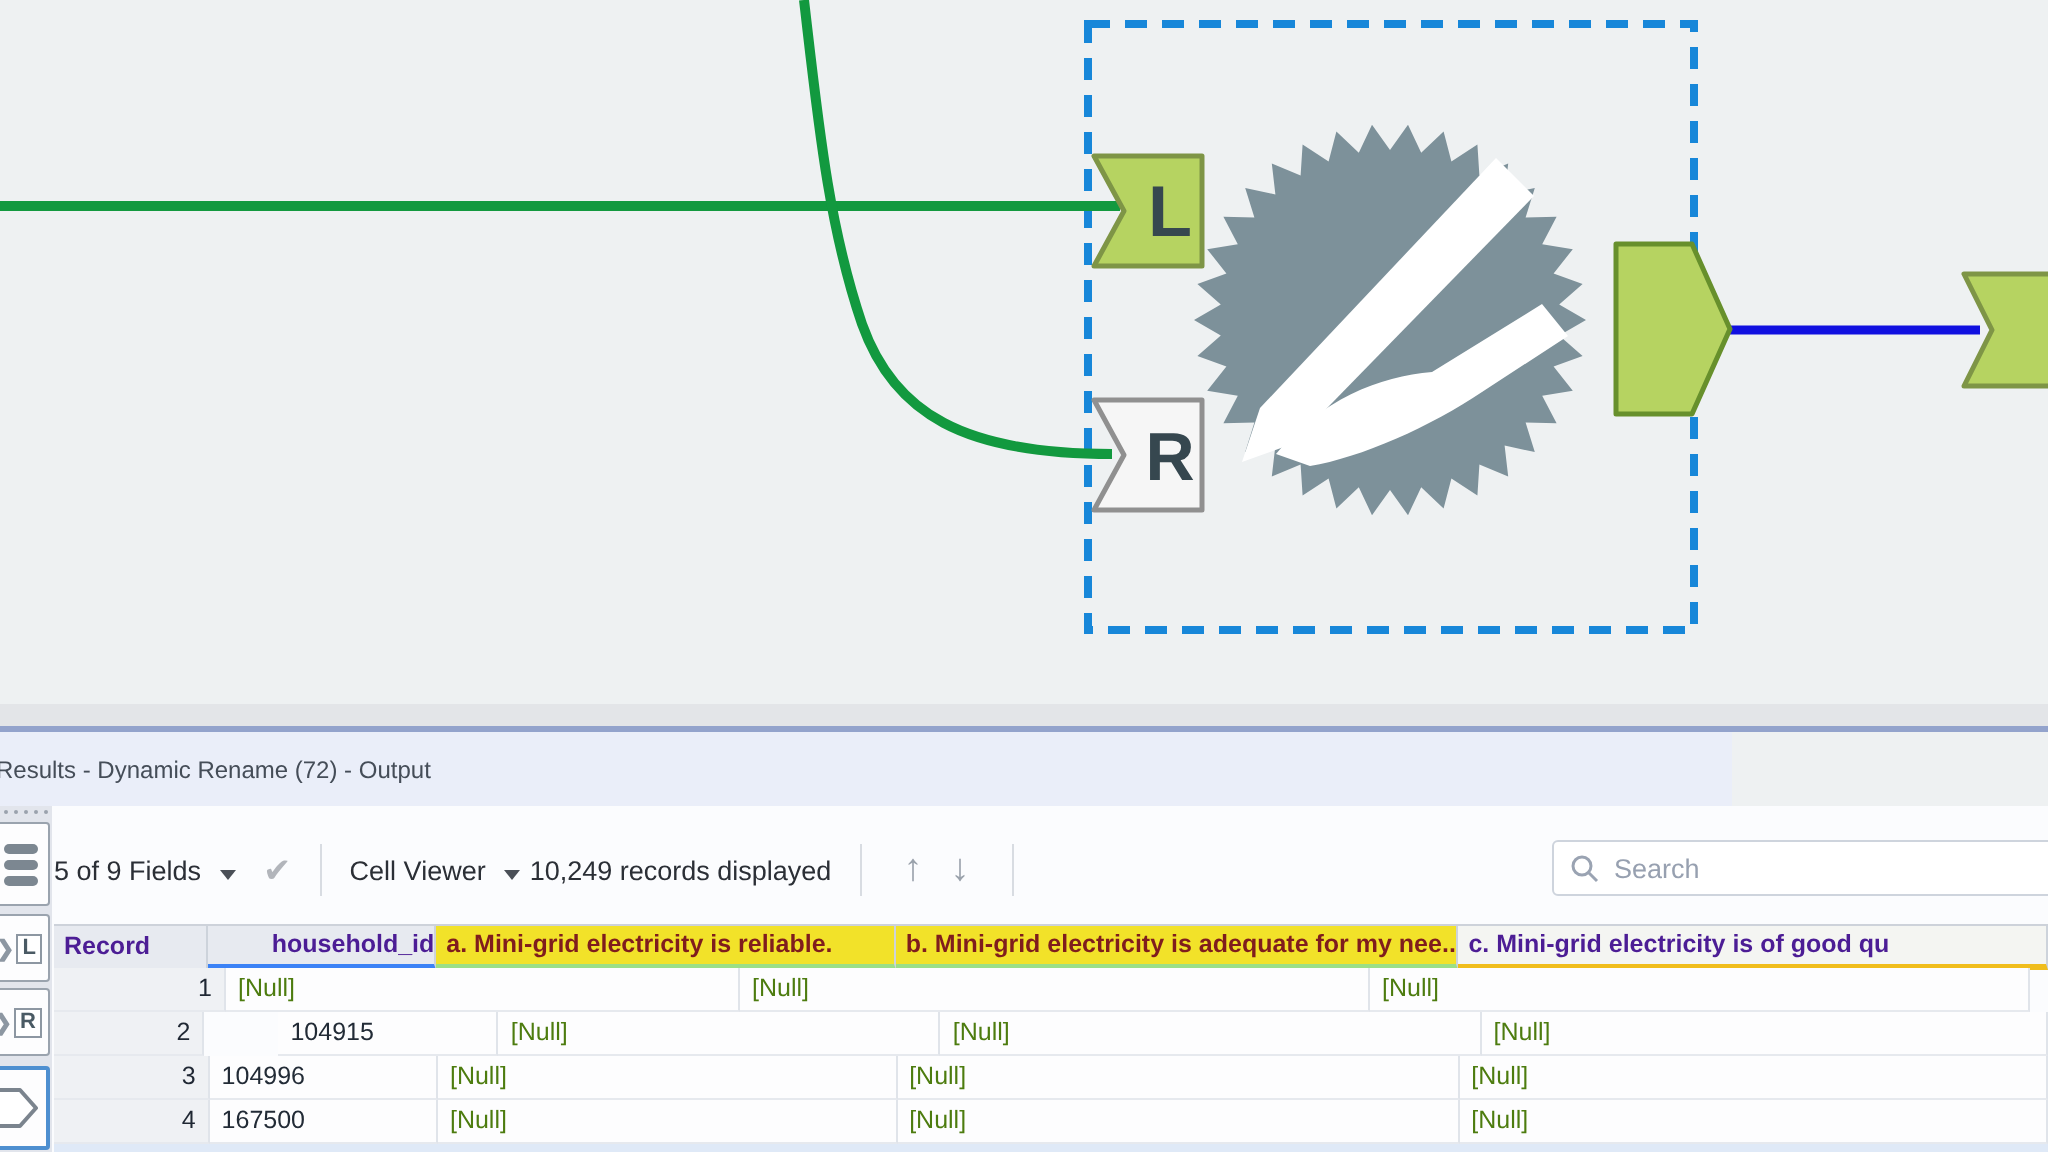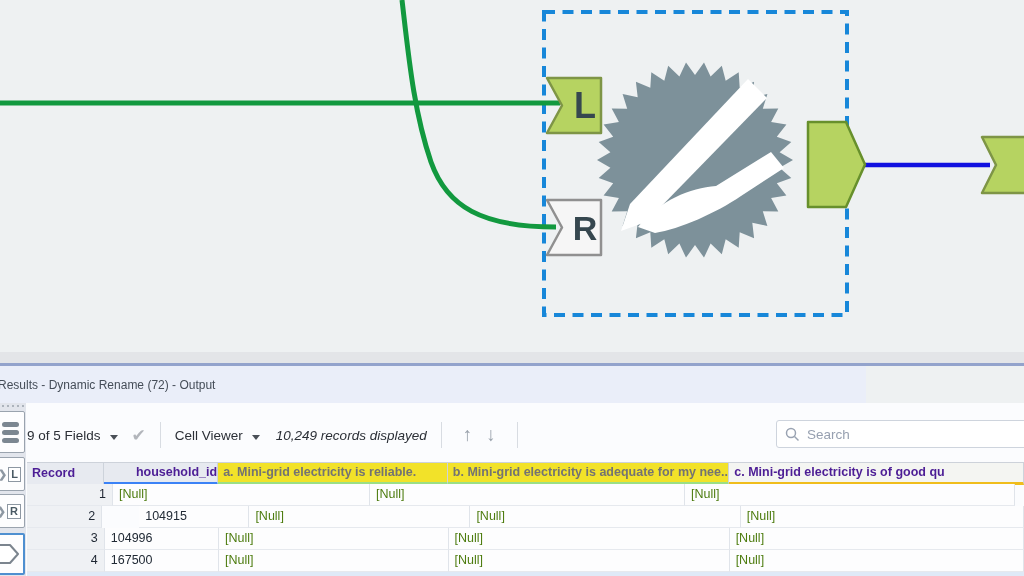--- a/index.html
+++ b/index.html
@@ -51,21 +51,21 @@
     font-family:"Liberation Sans", sans-serif; background:transparent; margin-left:7px; }
   .search-box input::placeholder { color:#97a0b0; }
 
   
   .grid { position:absolute; left:27px; top:462px; width:997px; height:114px; overflow:hidden; }
   .grid-header { display:flex; height:22px; border-top:1px solid #cdd2da; }
   .hcell { height:22px; background:#e7eaf0; border-right:1px solid #cdd3db; border-bottom:1px solid #c4cad4;
     font-size:12.5px; font-weight:bold; color:#4c1d95; padding:3px 0 0 5px;
     white-space:nowrap; overflow:hidden; }
   .hcell.green-underline { border-bottom:3px solid #3b82f6; padding-top:2px;text-align:right; }
-  .hcell.highlight-green { background:#f2e229; border-bottom:3px solid #9bdf85; padding-top:2px; color:#737373; }
+  .hcell.highlight-green { background:#f2e229; border-bottom:3px solid #9bdf85; padding-top:2px; color:#7f1d1d; }
   .hcell.yellow-underline { border-bottom:3px solid #f0bd1c; padding-top:2px; background:#f4f5f2; }
   .grid-row { display:flex; height:22px; }
   .cell { height:22px; background:#fdfdfe; border-right:1px solid #e0e4ea; border-bottom:1px solid #e6e9ee;
     font-size:12.5px; color:#222b36; padding:3px 6px 0 6px; white-space:nowrap; overflow:hidden; }
   .cell.record { background:#eff1f4; text-align:right; color:#1f2733; }
   .cell.null { color:#4d7c0f; }
   .partial-row { height:5px; background:#dfe9f7; }
 </style>
 </head>
 <body>
@@ -134,28 +134,28 @@
   <span class="mini-letter">R</span>
 </div>
 <div class="side-btn sel" style="top:533px; height:42px;">
   <svg width="24" height="26" viewBox="0 0 24 26">
     <polygon points="1,4 14,4 22,13 14,22 1,22" fill="#ffffff" stroke="#7b848e" stroke-width="2" stroke-linejoin="round"></polygon>
   </svg>
 </div>
 
 <div class="toolbar">
   <span class="tb-item">
-    <span>9 of 5 Fields</span><span class="caret"></span>
+    <span>5 of 9 Fields</span><span class="caret"></span>
   </span>
   <span class="tb-check">✔</span>
   <span class="tb-sep"></span>
   <span class="tb-item">
     <span>Cell Viewer</span><span class="caret"></span>
   </span>
-  <span class="tb-item" style="margin-left:16px;font-style:italic;">10,249 records displayed</span>
+  <span class="tb-item" style="margin-left:5px;">10,249 records displayed</span>
   <span class="tb-sep"></span>
   <span class="tb-arrow">↑</span>
   <span class="tb-arrow">↓</span>
   <span class="tb-sep"></span>
 </div>
 
 <div class="search-box">
   <svg width="15" height="15" viewBox="0 0 15 15">
     <circle cx="6" cy="6" r="4.5" fill="none" stroke="#9aa3b2" stroke-width="1.5"></circle>
     <line x1="9.5" y1="9.5" x2="13.5" y2="13.5" stroke="#9aa3b2" stroke-width="1.5"></line>

